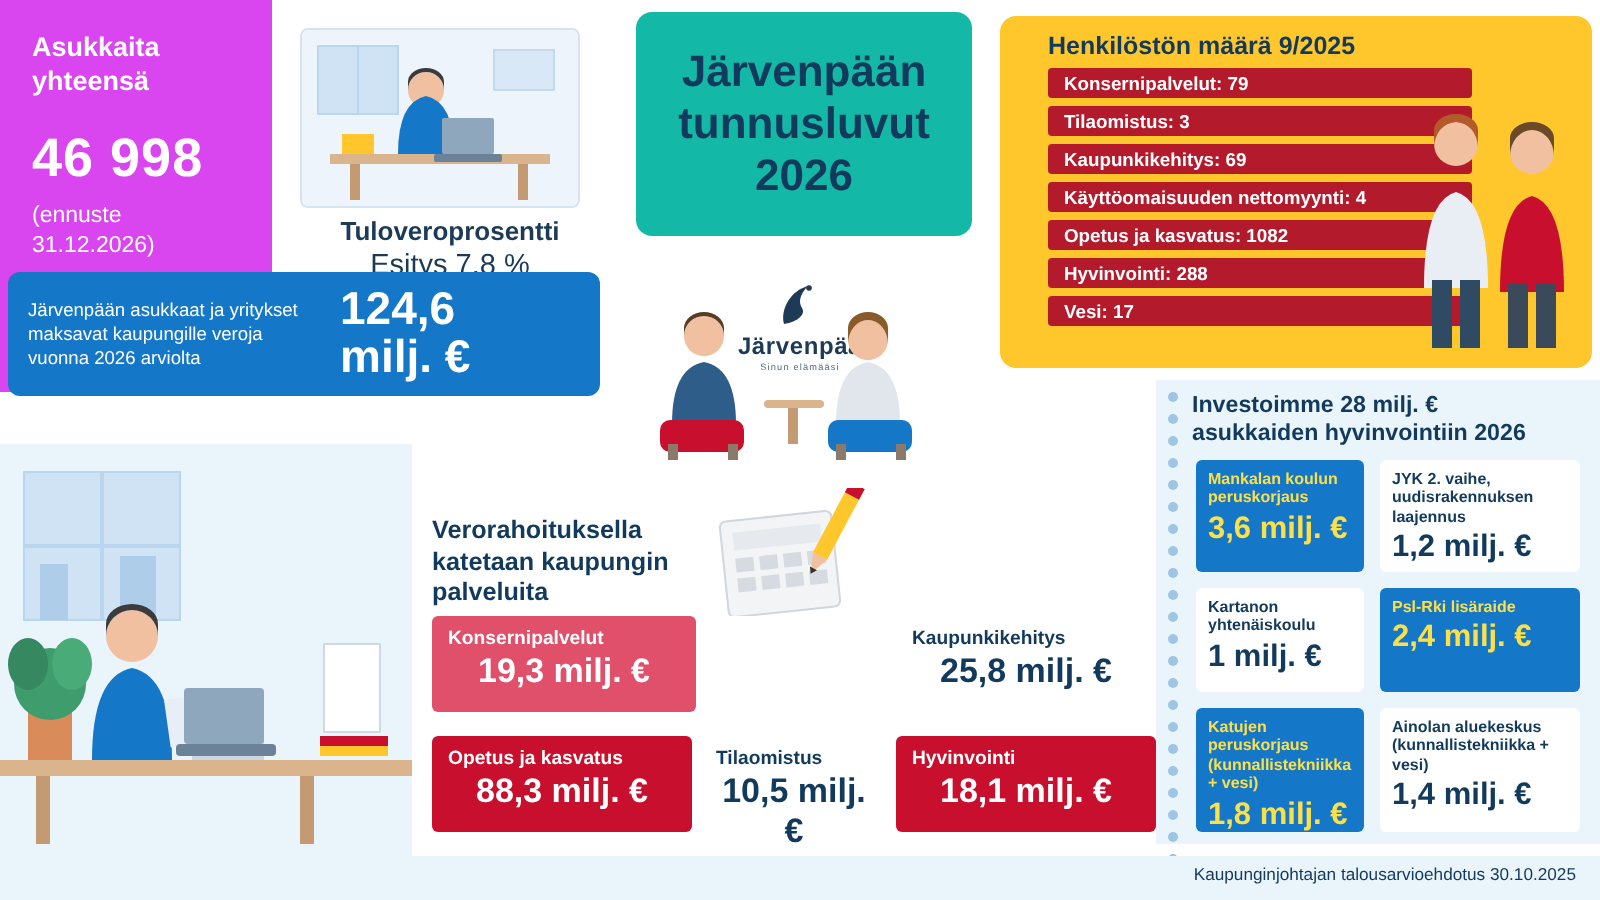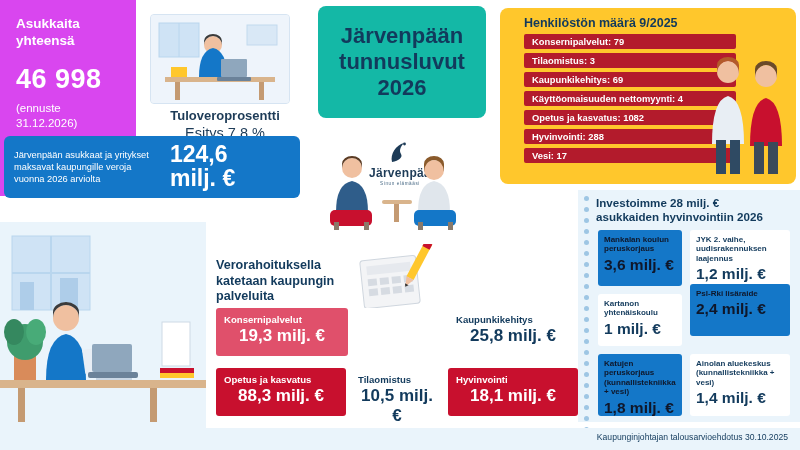--- a/index.html
+++ b/index.html
@@ -81,27 +81,27 @@
   .bx4 .lbl{color:#123a5c;}
   .bx4 .val{color:#123a5c;}
   .bx5{left:448px;top:368px;width:130px;height:48px;}
 
   
   .inv{left:578px;top:190px;width:222px;height:232px;background:#eaf4fb;}
   .inv-h{left:596px;top:196px;width:200px;font-size:11.6px;font-weight:bold;color:#123a5c;line-height:1.25;}
   .ibox{position:absolute;border-radius:3px;box-sizing:border-box;padding:5px 6px;}
   .ibox .l{font-size:8px;font-weight:bold;line-height:1.18;}
   .ibox .v{font-size:15.5px;font-weight:bold;margin-top:2px;}
-  .i-blue{background:#1477c8;color:#0f172a;}
+  .i-blue{background:#1477c8;color:#fde047;}
   .i-white{background:#fff;color:#123a5c;}
 
   .iv1{left:598px;top:230px;width:84px;height:56px;}
   .iv2{left:690px;top:230px;width:100px;height:56px;}
   .iv3{left:598px;top:294px;width:84px;height:52px;}
-  .iv4{left:690px;top:284px;width:100px;height:52px;}
+  .iv4{left:690px;top:294px;width:100px;height:52px;}
   .iv5{left:598px;top:354px;width:84px;height:62px;}
   .iv6{left:690px;top:354px;width:100px;height:62px;}
 
   
   .dots{position:absolute;width:6px;}
   .dot{width:5px;height:5px;border-radius:50%;background:#9ec6e4;margin-bottom:6px;}
 
   
   .footer{left:0;top:428px;width:800px;height:22px;background:#eaf4fb;}
   .footer .txt{position:absolute;right:12px;top:4px;font-size:8.6px;color:#123a5c;}

